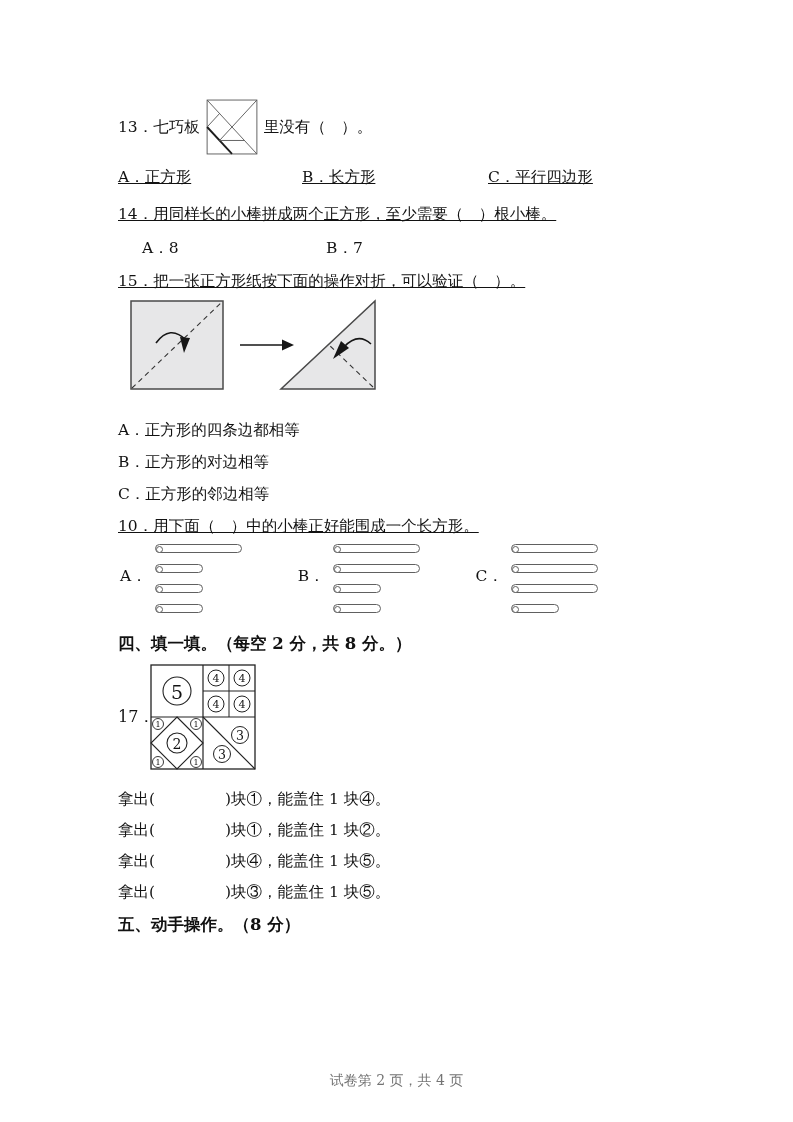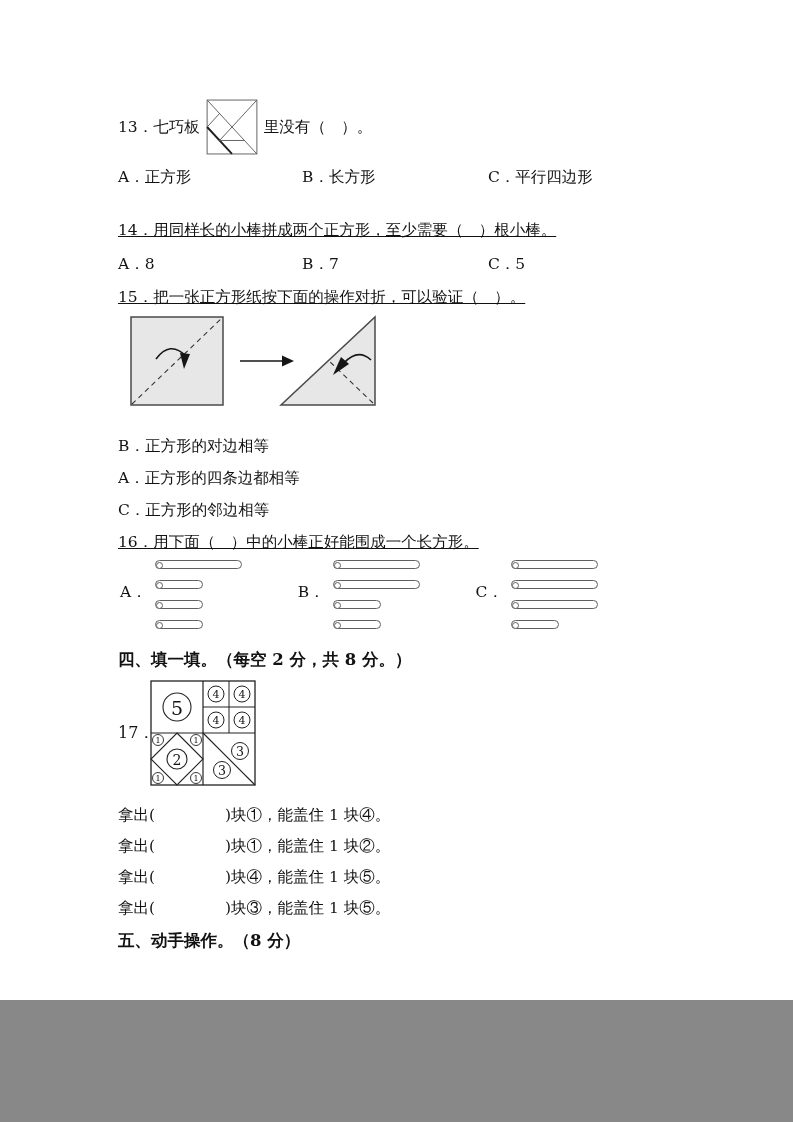--- a/index.html
+++ b/index.html
@@ -1,40 +1,40 @@
 <!DOCTYPE html>
 <html><head>
 <meta charset="utf-8">
 <style>
   html,body { margin:0; padding:0; background:#888; }
   .page {
     position:relative;
-    width:793px; height:1000px;
+    width:793px; height:1122px;
     margin:0 auto;
     background:#ffffff;
     font-family:"DejaVu Serif","Liberation Serif",serif;
     color:#121212;
     overflow:hidden;
   }
   .content { position:absolute; left:118px; top:98px; width:562px; }
   .qtext { font-size:15.5px; line-height:19px; white-space:nowrap;text-decoration:underline; }
 
   
   .q13-line { display:flex; align-items:center; height:58px; margin-bottom:12px; }
   .q13-line .seg { font-size:15.5px; }
   .tangram { margin:0 6px; }
 
   
   .opt-row { display:flex; font-size:15.5px; line-height:19px; }
   .opt-row .opt:nth-child(1){ width:184px; }
   .opt-row .opt:nth-child(2){ width:186px; }
   .opt-row .opt:nth-child(3){ flex:1; }
-  #q13-opts { margin-bottom:34px; }
+  #q13-opts { margin-bottom:18px;text-decoration:underline; }
   #q14-text { margin-bottom:15px; }
-  #q14-opts { margin-bottom:14px; }
+  #q14-opts { margin-bottom:14px;margin-left:24px; }
   #q15-text { margin-bottom:8px; }
 
   
   .fold-fig { margin-left:12px; margin-bottom:26px; }
   .q15-opt { font-size:15.5px; line-height:19px; margin-bottom:13px; }
   #q16-text { margin-bottom:6px; }
 
   
   .sticks-row { display:flex; margin-bottom:20px; margin-left:2px; }
   .stick-group { display:flex; }
@@ -86,21 +86,20 @@
     <div class="opt-row" id="q13-opts">
       <span class="opt">A．正方形</span>
       <span class="opt">B．长方形</span>
       <span class="opt">C．平行四边形</span>
     </div>
 
     <div class="qtext" id="q14-text">14．用同样长的小棒拼成两个正方形，至少需要（　）根小棒。</div>
     <div class="opt-row" id="q14-opts">
       <span class="opt">A．8</span>
       <span class="opt">B．7</span>
-      <span class="opt">C．5</span>
     </div>
 
     <div class="qtext" id="q15-text">15．把一张正方形纸按下面的操作对折，可以验证（　）。</div>
     <svg class="fold-fig" width="250" height="96" viewBox="0 0 250 96">
 
       <g>
         <rect x="1" y="2" width="92" height="88" fill="#e7e7e8" stroke="#4a4a4a" stroke-width="1.5"></rect>
         <line x1="2" y1="89" x2="92" y2="3" stroke="#333" stroke-width="1.1" stroke-dasharray="5 4"></line>
         <path d="M26,44 Q40,25 56,41" fill="none" stroke="#161616" stroke-width="1.6"></path>
         <polygon points="50,38 60,39 54,54" fill="#161616"></polygon>
@@ -111,25 +110,25 @@
         <polygon points="152,40.5 164,46 152,51.5" fill="#161616"></polygon>
       </g>
 
       <g>
         <polygon points="151,90 245,90 245,2" fill="#e7e7e8" stroke="#4a4a4a" stroke-width="1.5"></polygon>
         <line x1="243" y1="88" x2="198" y2="45" stroke="#333" stroke-width="1.1" stroke-dasharray="5 4"></line>
         <path d="M214,48 Q228,33 241,45" fill="none" stroke="#161616" stroke-width="1.6"></path>
         <polygon points="211,42 219,49 203,60" fill="#161616"></polygon>
       </g>
     </svg>
+    <div class="q15-opt">A．正方形的四条边都相等</div>
     <div class="q15-opt">B．正方形的对边相等</div>
-    <div class="q15-opt">A．正方形的四条边都相等</div>
     <div class="q15-opt">C．正方形的邻边相等</div>
 
-    <div class="qtext" id="q16-text">16．用下面（　）中的小棒正好能围成一个长方形。</div>
+    <div class="qtext" id="q16-text">10．用下面（　）中的小棒正好能围成一个长方形。</div>
     <div class="sticks-row">
       <div class="stick-group">
         <span class="glabel">A．</span>
         <div class="sticks">
             <div class="stick long"></div>
             <div class="stick short"></div>
             <div class="stick short"></div>
             <div class="stick short"></div>
           </div>
       </div>

